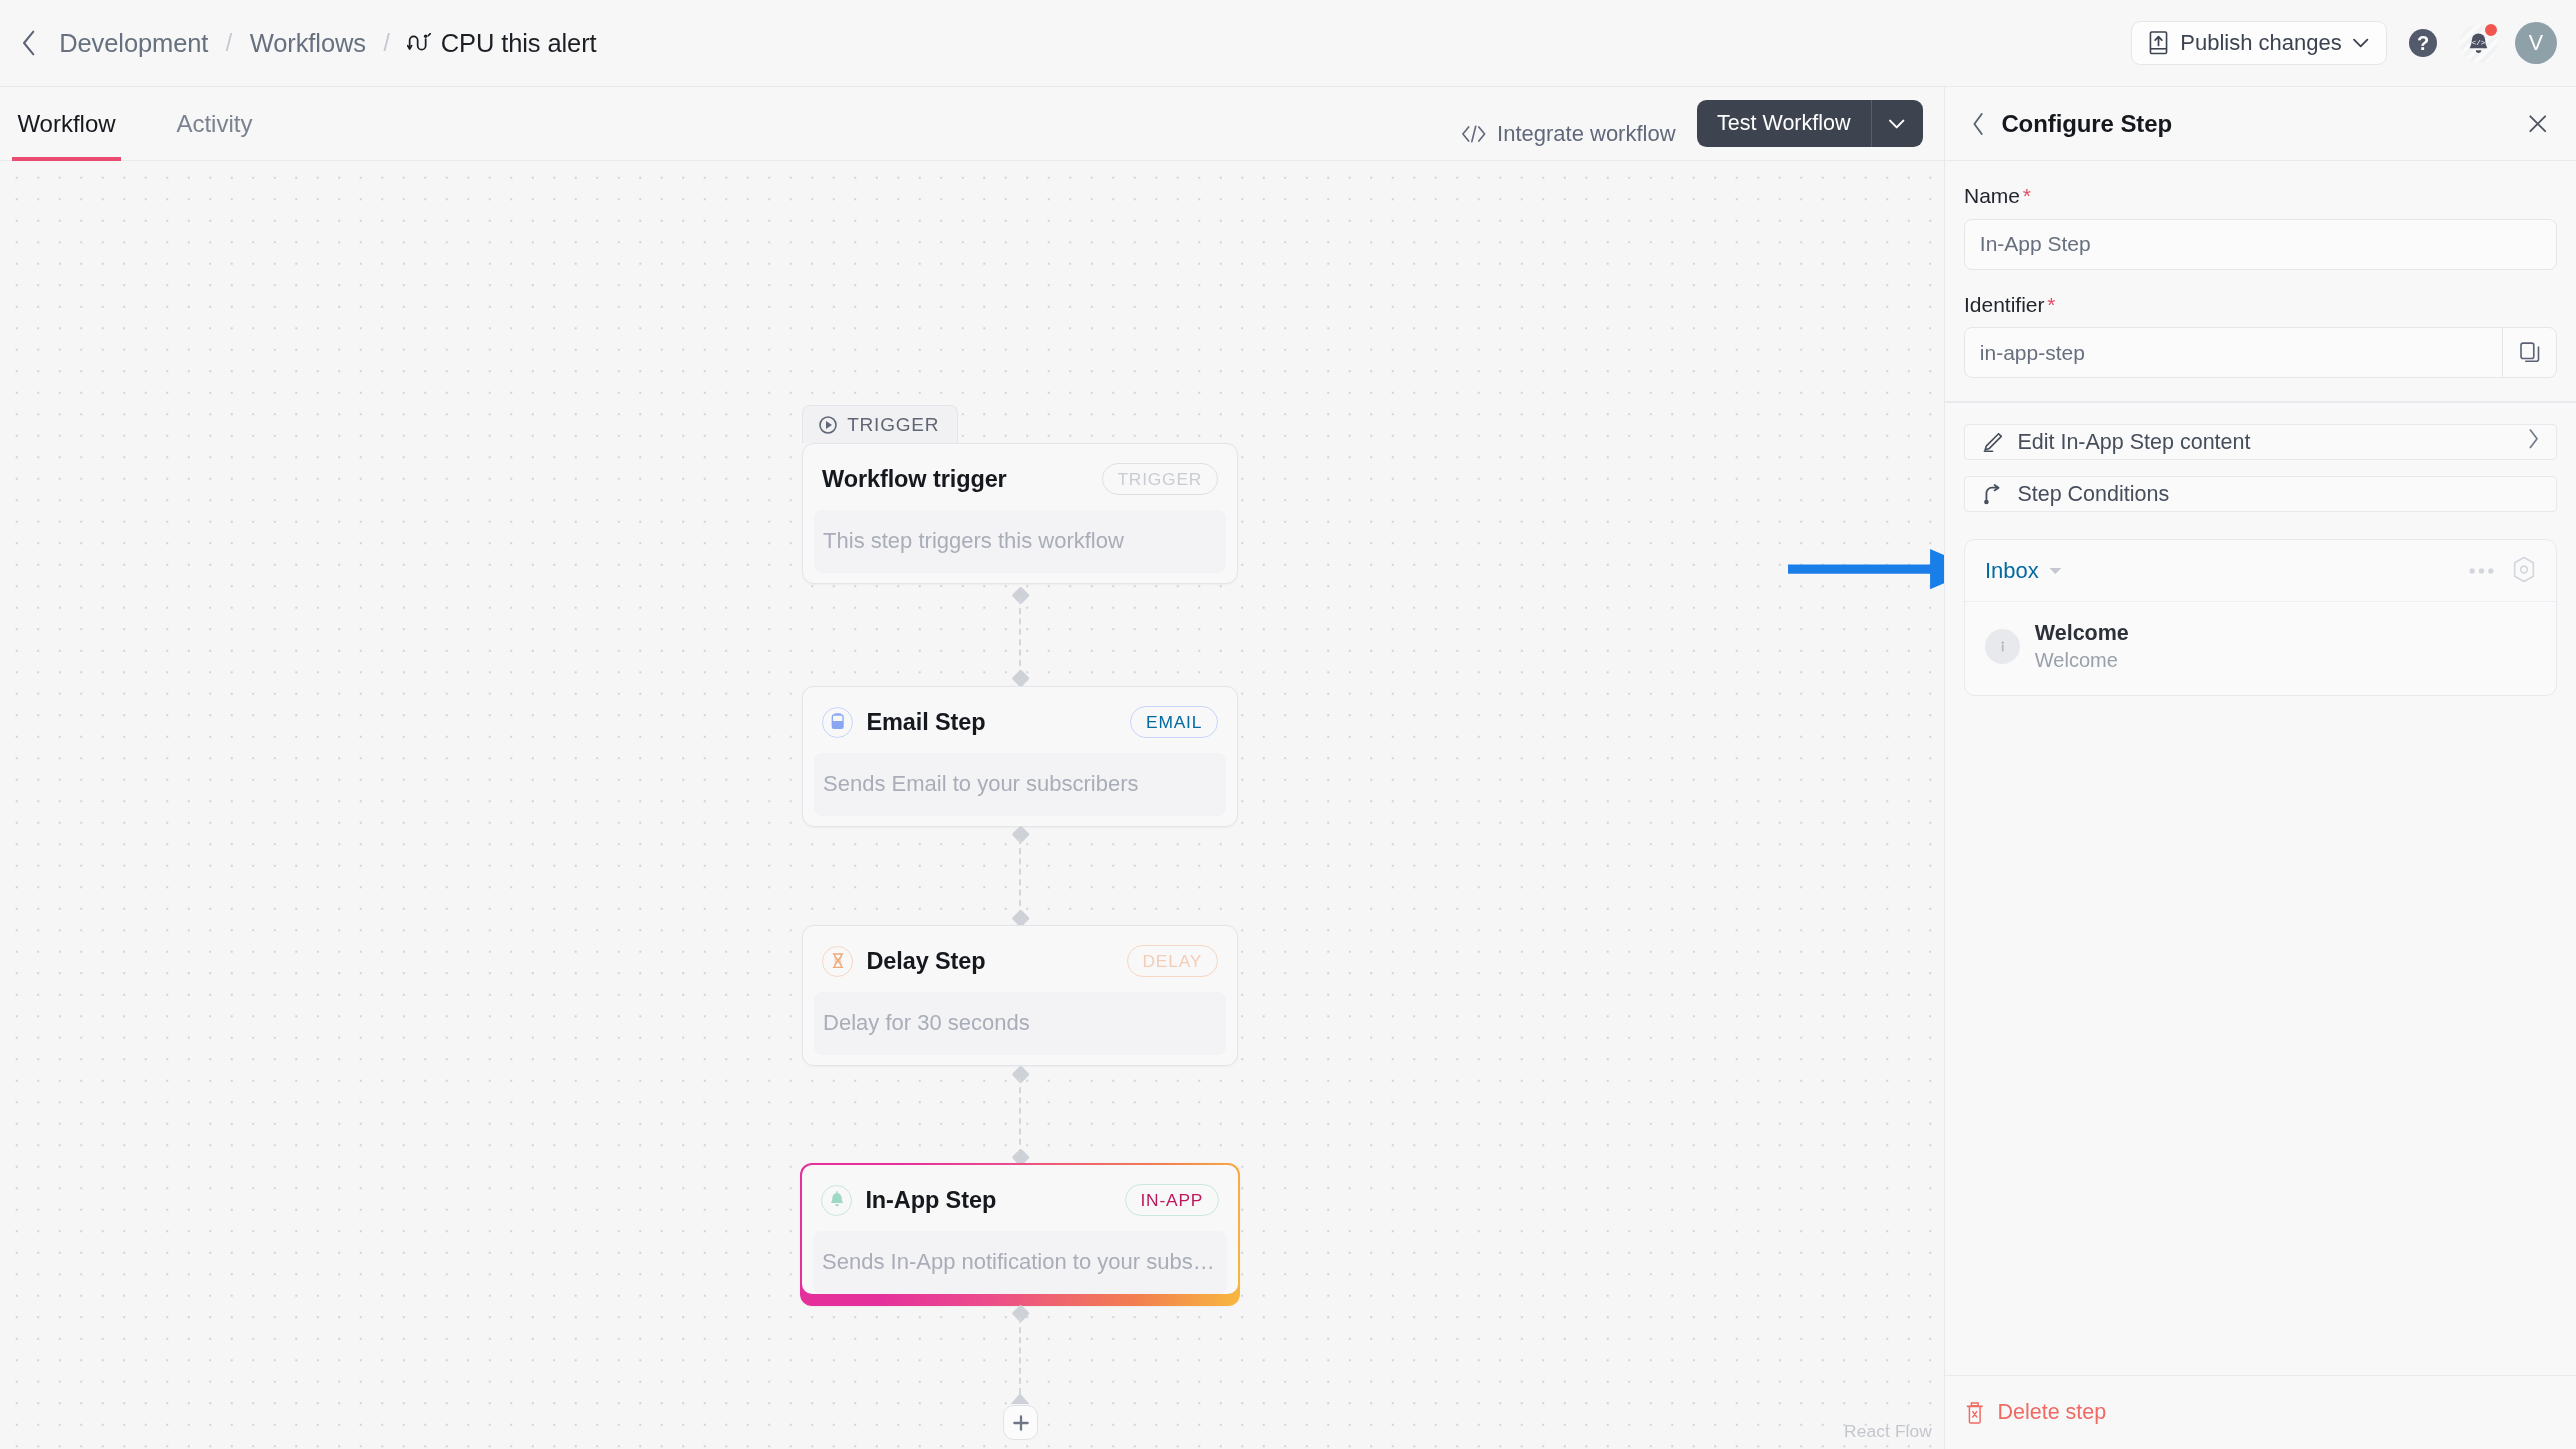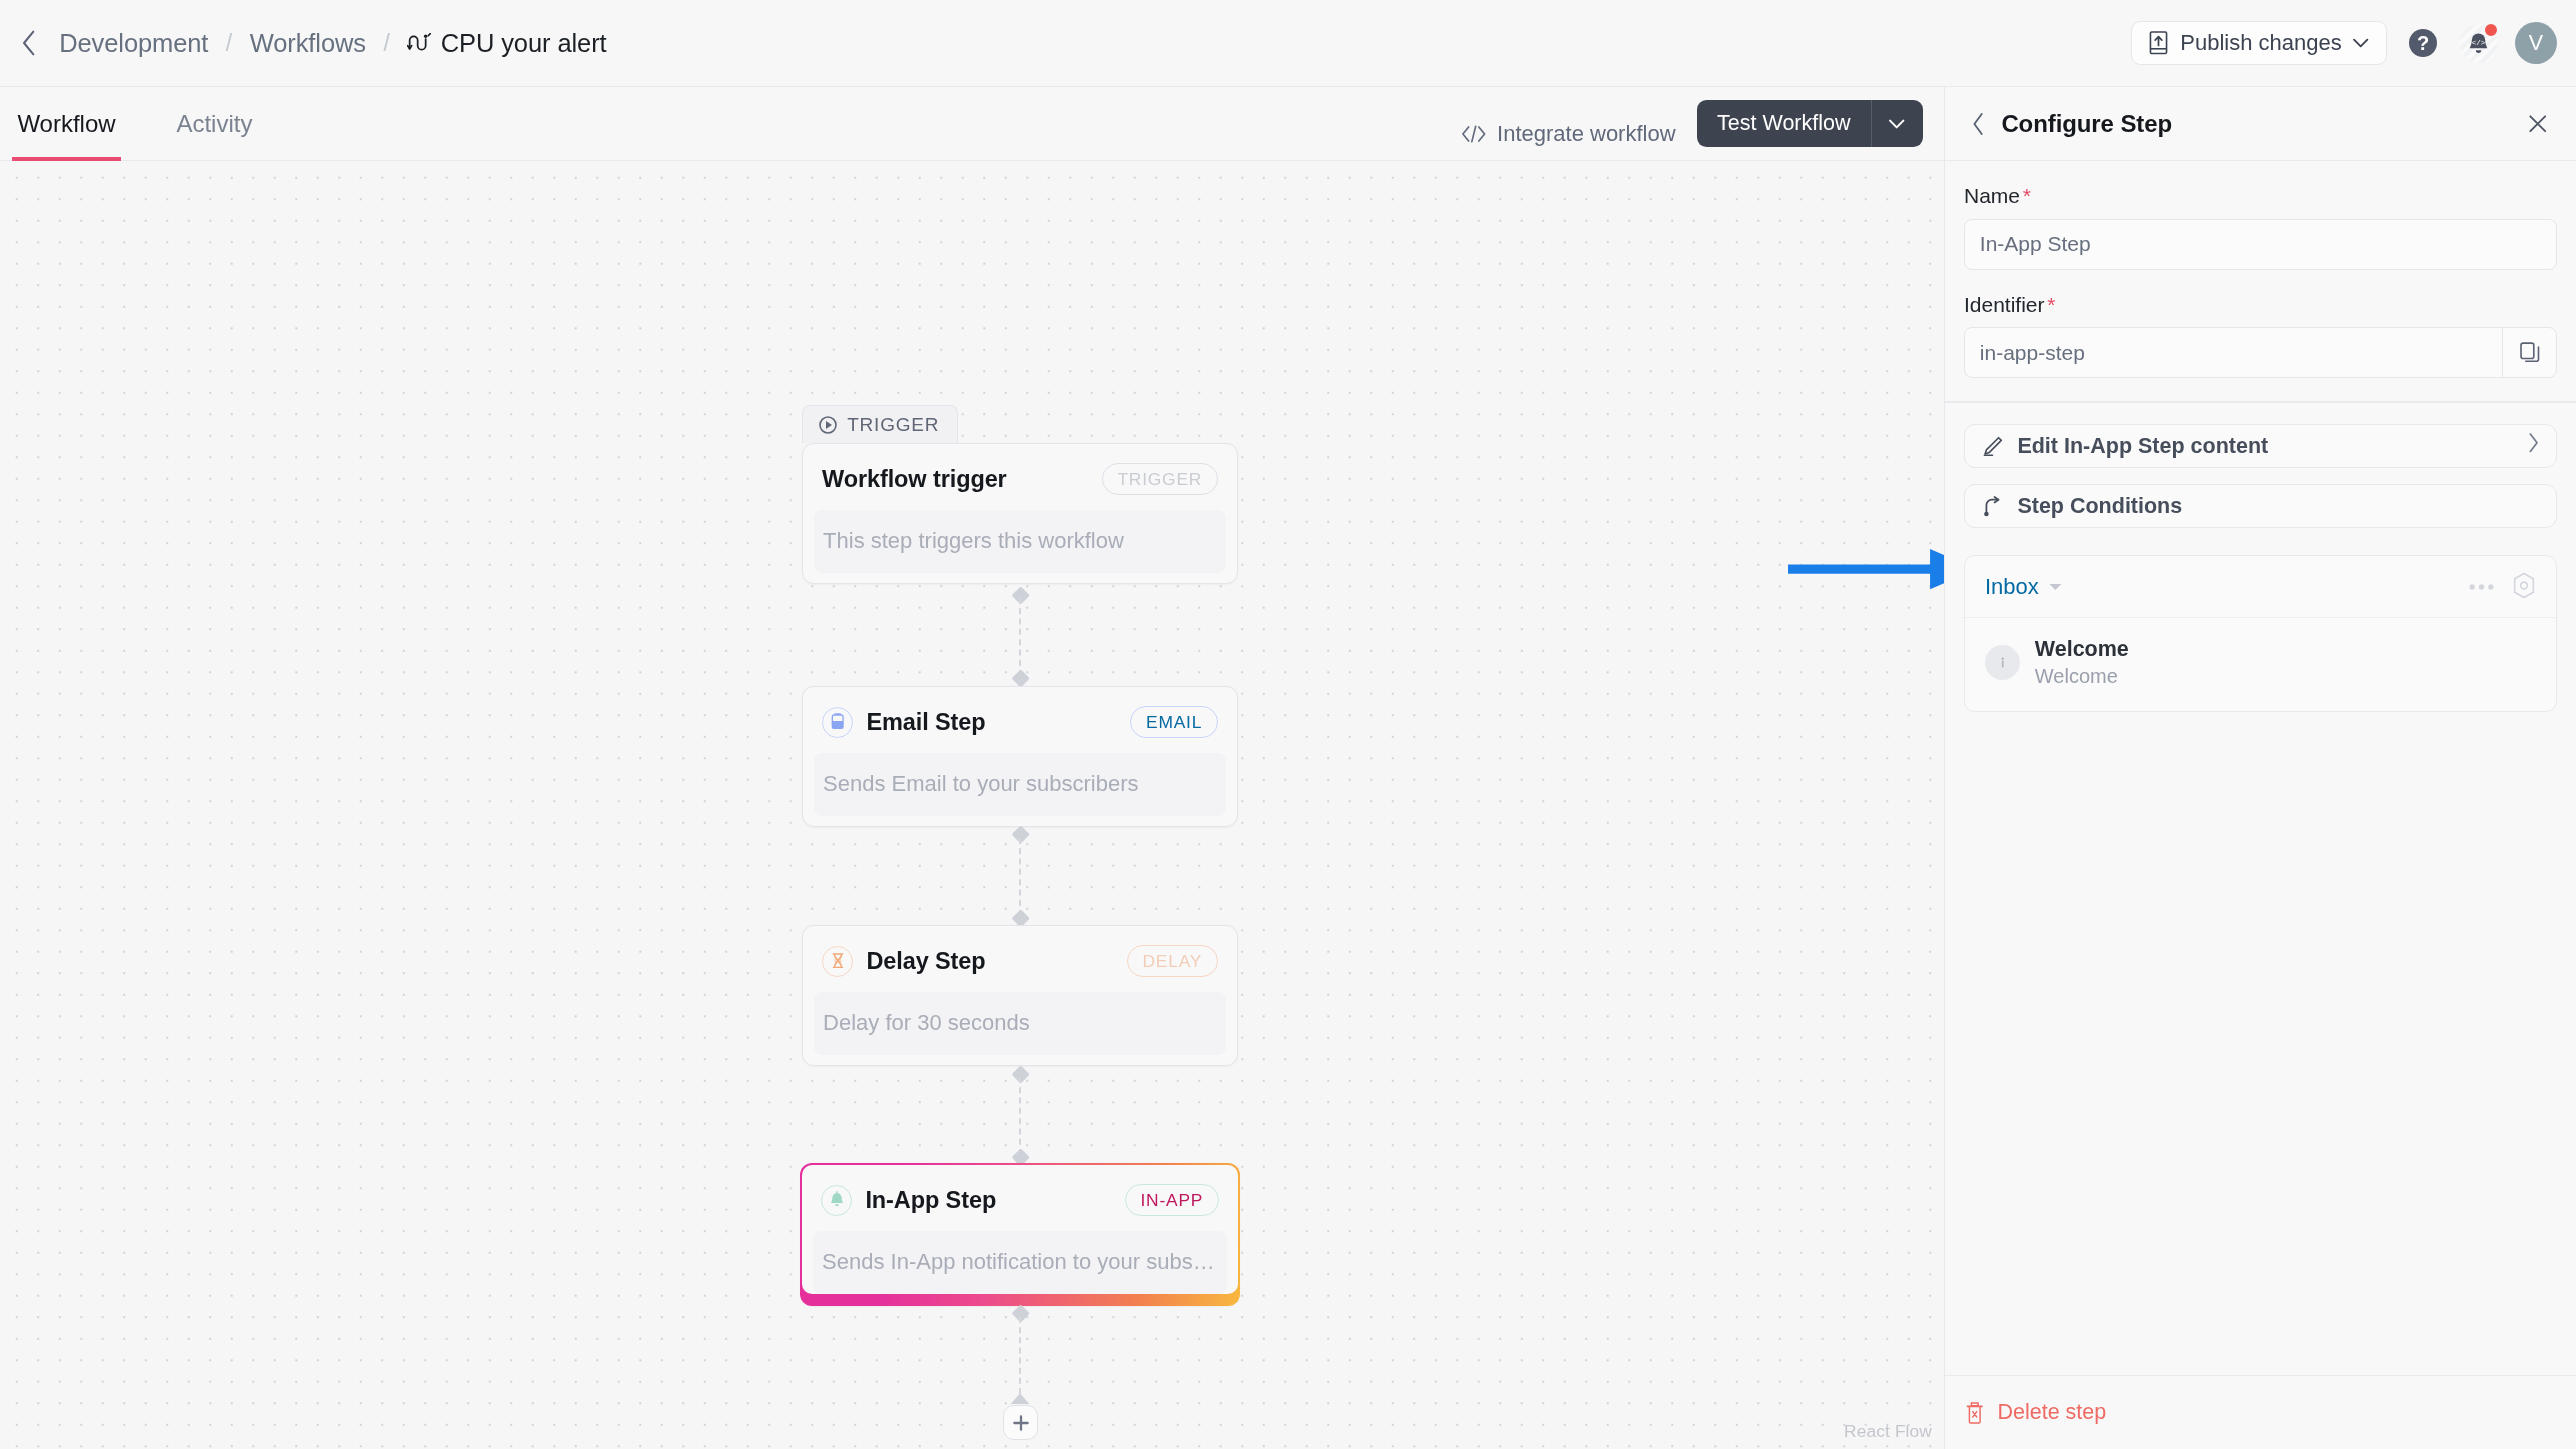--- a/index.html
+++ b/index.html
@@ -186,23 +186,23 @@
     display: flex; align-items: center; padding: 0 14.8px; font-size: 21px; color: #676f7e;
   }
   .field-input.with-btn { padding-right: 0; }
   .copy-btn {
     margin-left: auto; width: 54px; height: 100%; border-left: 1.3px solid #e4e6eb;
     display: flex; align-items: center; justify-content: center; cursor: pointer;
   }
   #panel-divider { height: 1.3px; background: #e9eaee; margin-top: 23px; }
 
   .action-row {
-    margin: 0 19px; height: 44px; border: 1.3px solid #e6e8ec; border-radius: 11px;
+    margin: 0 19px; height: 36px; border: 1.3px solid #e6e8ec; border-radius: 4px;
     background: #fafafb; display: flex; align-items: center; padding: 0 16px; gap: 13.4px;
-    font-size: 21.5px; color: #464d5b; cursor: pointer; font-weight: bold;
+    font-size: 21.5px; color: #464d5b; cursor: pointer;
   }
   .action-row .chev { margin-left: auto; color: #737b8a; }
   #action-edit { margin-top: 21.5px; }
   #action-cond { margin-top: 16px; }
 
   
   #inbox-card {
     margin: 27px 19px 0 19px; border: 1.3px solid #e8e9ee; border-radius: 10.7px;
     background: #fafafb; overflow: hidden;
   }
@@ -240,21 +240,21 @@
     <div class="bc-sep">/</div>
     <div class="bc-item">Workflows</div>
     <div class="bc-sep">/</div>
     <div class="bc-item current">
       <svg width="24" height="20" viewBox="0 0 36 30" fill="none">
         <path d="M4 22 L4 11 a6 6 0 0 1 12 0 L16 19 a6 6 0 0 0 12 0 L28 9" stroke="#1c2024" stroke-width="2.6" stroke-linecap="round" fill="none"></path>
         <path d="M1 19 L4 24 L7 19" stroke="#1c2024" stroke-width="2.6" fill="none" stroke-linecap="round" stroke-linejoin="round"></path>
         <circle cx="28" cy="5" r="2.6" fill="#1c2024"></circle>
         <path d="M32 4 l3 -3" stroke="#1c2024" stroke-width="2.4" stroke-linecap="round"></path>
       </svg>
-      <span>CPU your alert</span>
+      <span>CPU this alert</span>
     </div>
   </div>
 
   <div id="topbar-right">
     <div id="publish-btn">
       <svg width="23" height="25.5" viewBox="0 0 34 38" fill="none">
         <path d="M7 3 h20 a2 2 0 0 1 2 2 v28 a2 2 0 0 1 -2 2 h-20 a2 2 0 0 1 -2 -2 v-28 a2 2 0 0 1 2 -2 z" stroke="#3c4350" stroke-width="2.4" fill="none"></path>
         <path d="M5 28 h24" stroke="#3c4350" stroke-width="2.4"></path>
         <path d="M17 23 V10 M12 15 L17 10 L22 15" stroke="#3c4350" stroke-width="2.6" stroke-linecap="round" stroke-linejoin="round" fill="none"></path>
       </svg>

